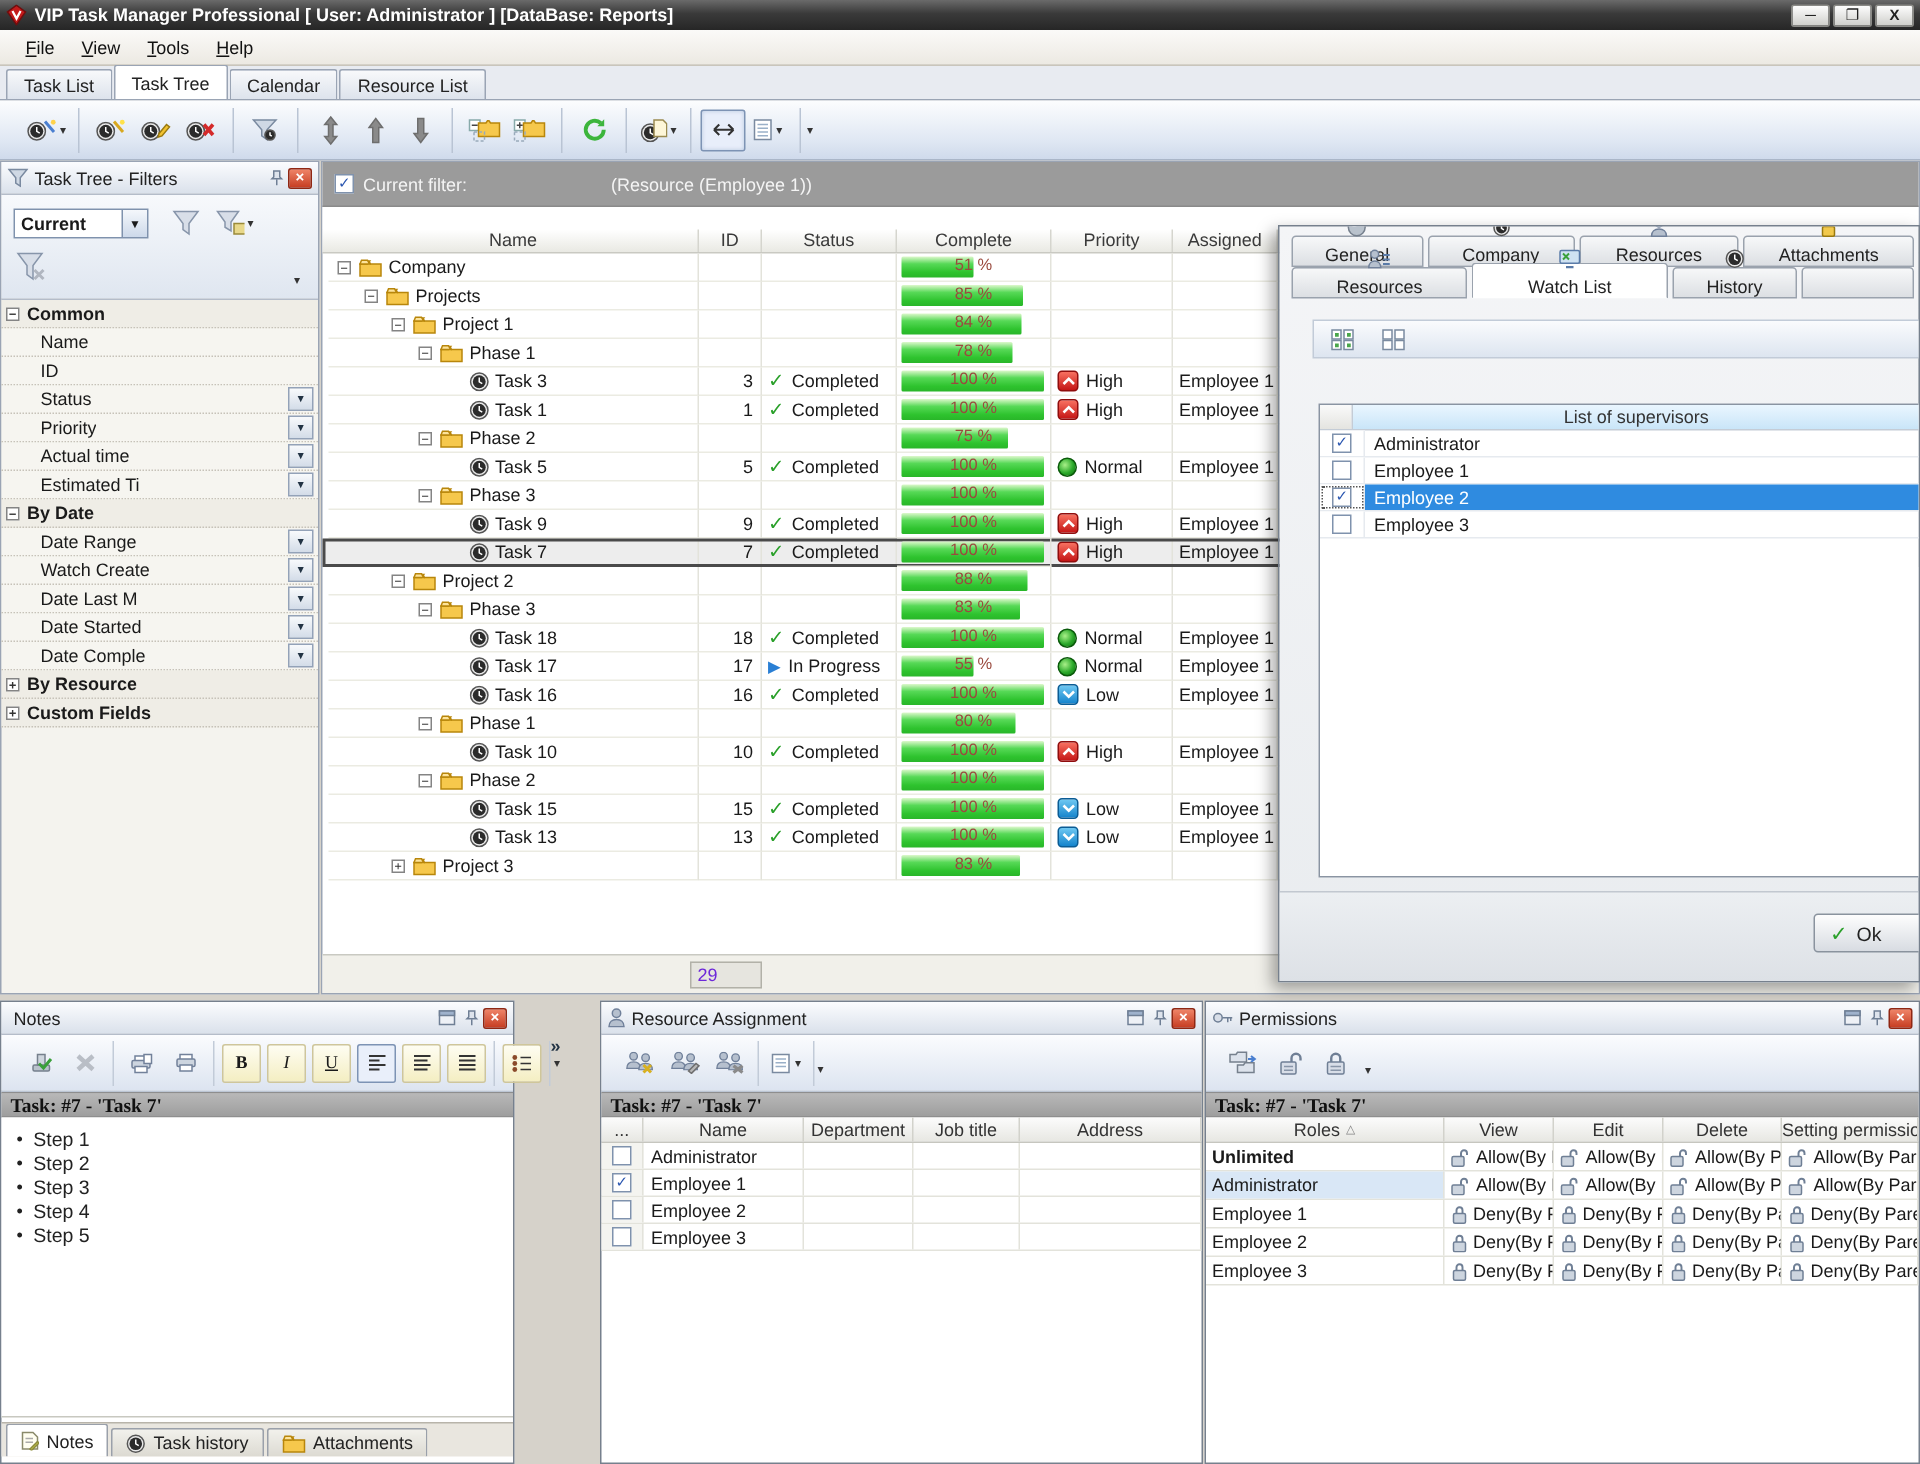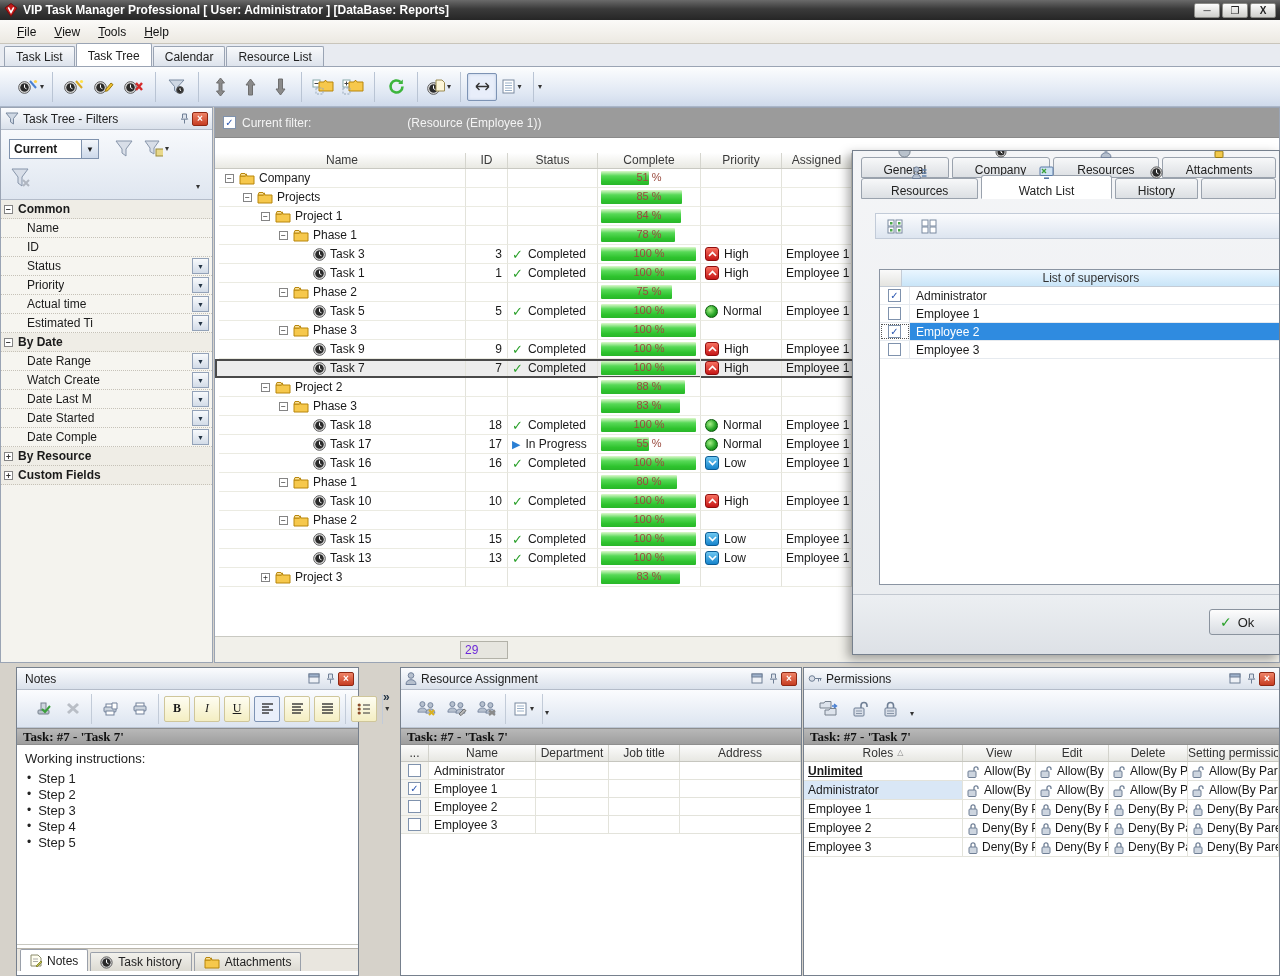--- a/index.html
+++ b/index.html
@@ -96,21 +96,21 @@
   .suprow .cbc { width:30px; display:flex; align-items:center; justify-content:center; border-right:1px solid #e6eaef; background:#fff; }
   .suprow .nm { flex:1; display:flex; align-items:center; padding-left:6px; }
   .suprow.sel .nm { background:#2f8be0; color:#fff; }
   .suprow .cbc.focus { outline:1px dotted #555; outline-offset:-2px; }
   #dlg-footer { position:absolute; left:0; bottom:0; width:100%; height:60px; background:linear-gradient(#eceff2,#dde1e6); border-top:1px solid #c2c8d0; }
   #ok-btn { position:absolute; left:356px; top:14px; width:86px; height:26px; background:linear-gradient(#fdfdfd,#d8dce2); border:1px solid #8a939e; border-radius:3px; display:flex; align-items:center; padding-left:10px; gap:6px; font-size:13px; color:#222; }
   .okcheck { color:#2aa02a; font-weight:bold; font-size:14px; }
 
   
   .panel { top:667px; height:309px; background:#fff; border:1px solid #76808d; }
-  #notes-panel { left:16px; width:343px; }
+  #notes-panel { left:0; width:343px; }
   #ra-panel { left:400px; width:402px; }
   #perm-panel { left:803px; width:477px; }
   .ptoolbar { height:38px; background:linear-gradient(#fbfcfe,#dce4f0); border-bottom:1px solid #bcc6d4; display:flex; align-items:center; padding-left:8px; }
   .ptool-group { display:flex; align-items:center; gap:4px; padding:0 5px; border-right:1px solid #c2cbd8; height:30px; }
   .ptool-group:last-child { border-right:none; }
   .pbtn { min-width:26px; height:26px; display:inline-flex; align-items:center; justify-content:center; border:1px solid transparent; border-radius:2px; background:transparent; }
   .pbtn.yellow { background:linear-gradient(#fefdf2,#f4eec2); border:1px solid #cfc69a; width:26px; }
   .pbtn.pressed { border:1px solid #7d93b4; background:#e9effa; }
   .taskbar { height:17px; background:linear-gradient(#b8b8b8,#9e9e9e); border-top:1px solid #8e8e8e; border-bottom:1px solid #8e8e8e; font-family:"Liberation Serif","DejaVu Serif",serif; font-weight:bold; font-size:13px; padding-left:6px; color:#111; display:flex; align-items:center; }
   #notes-content { height:200px; background:#fff; padding:6px 8px; font-size:13px; color:#222; border-bottom:1px solid #c8c8c0; }
@@ -122,21 +122,21 @@
   .ntab.active { background:#fff; height:22px; }
   .dtable-header { display:grid; height:17px; background:linear-gradient(#fcfcfc,#e7e7e2); border-bottom:1px solid #c6c6bf; color:#333; }
   .dtable-header .hc { border-right:1px solid #d2d2cb; text-align:center; line-height:16px; overflow:hidden; white-space:nowrap; }
   #ra-grid .dtable-header, #ra-rows .rarow { grid-template-columns:28px 107px 73px 71px 1fr; }
   .rarow { display:grid; height:18px; border-bottom:1px solid #e3e3db; }
   .rarow .c { border-right:1px solid #e3e3db; display:flex; align-items:center; padding-left:5px; overflow:hidden; }
   .rarow .c.cbcell { justify-content:center; padding-left:0; background:#f4f4f0; }
   #perm-grid .dtable-header, #perm-rows .permrow { grid-template-columns:159px 73px 73px 79px 1fr; }
   .permrow { display:grid; height:19px; border-bottom:1px solid #e3e3db; }
   .permrow .c { border-right:1px solid #e3e3db; display:flex; align-items:center; padding-left:4px; overflow:hidden; white-space:nowrap; gap:3px; }
-  .permrow.bold .c.role { font-weight:bold;text-decoration:underline; }
+  .permrow.bold .c.role { font-weight:bold; }
   .permrow.sel .c.role { background:#d9e7f6; }
   .sortico { font-size:8px; color:#888; margin-left:4px; }
   .roleshead { display:flex; align-items:center; justify-content:center; }
 </style>
 </head>
 <body>
 
 <div id="titlebar" class="abs">
   <span class="ic">
       <svg width="14" height="14" viewBox="0 0 14 14">
@@ -1294,21 +1294,20 @@
           </span>
         </span>
       </span>
       <span style="margin-left:auto;margin-right:4px;align-self:flex-start;display:flex;flex-direction:column;align-items:center;">
         <span style="font-weight:bold;color:#234;">»</span>
         <span class="dd">▾</span>
       </span>
     </div>
   <div class="taskbar">Task: #7 - 'Task 7'</div>
   <div id="notes-content">
-    <div class="head">Working instructions:</div>
     <div id="notes-steps">
         <div class="step">
           <span class="blt">•</span>
           <span>Step 1</span>
         </div>
         <div class="step">
           <span class="blt">•</span>
           <span>Step 2</span>
         </div>
         <div class="step">

